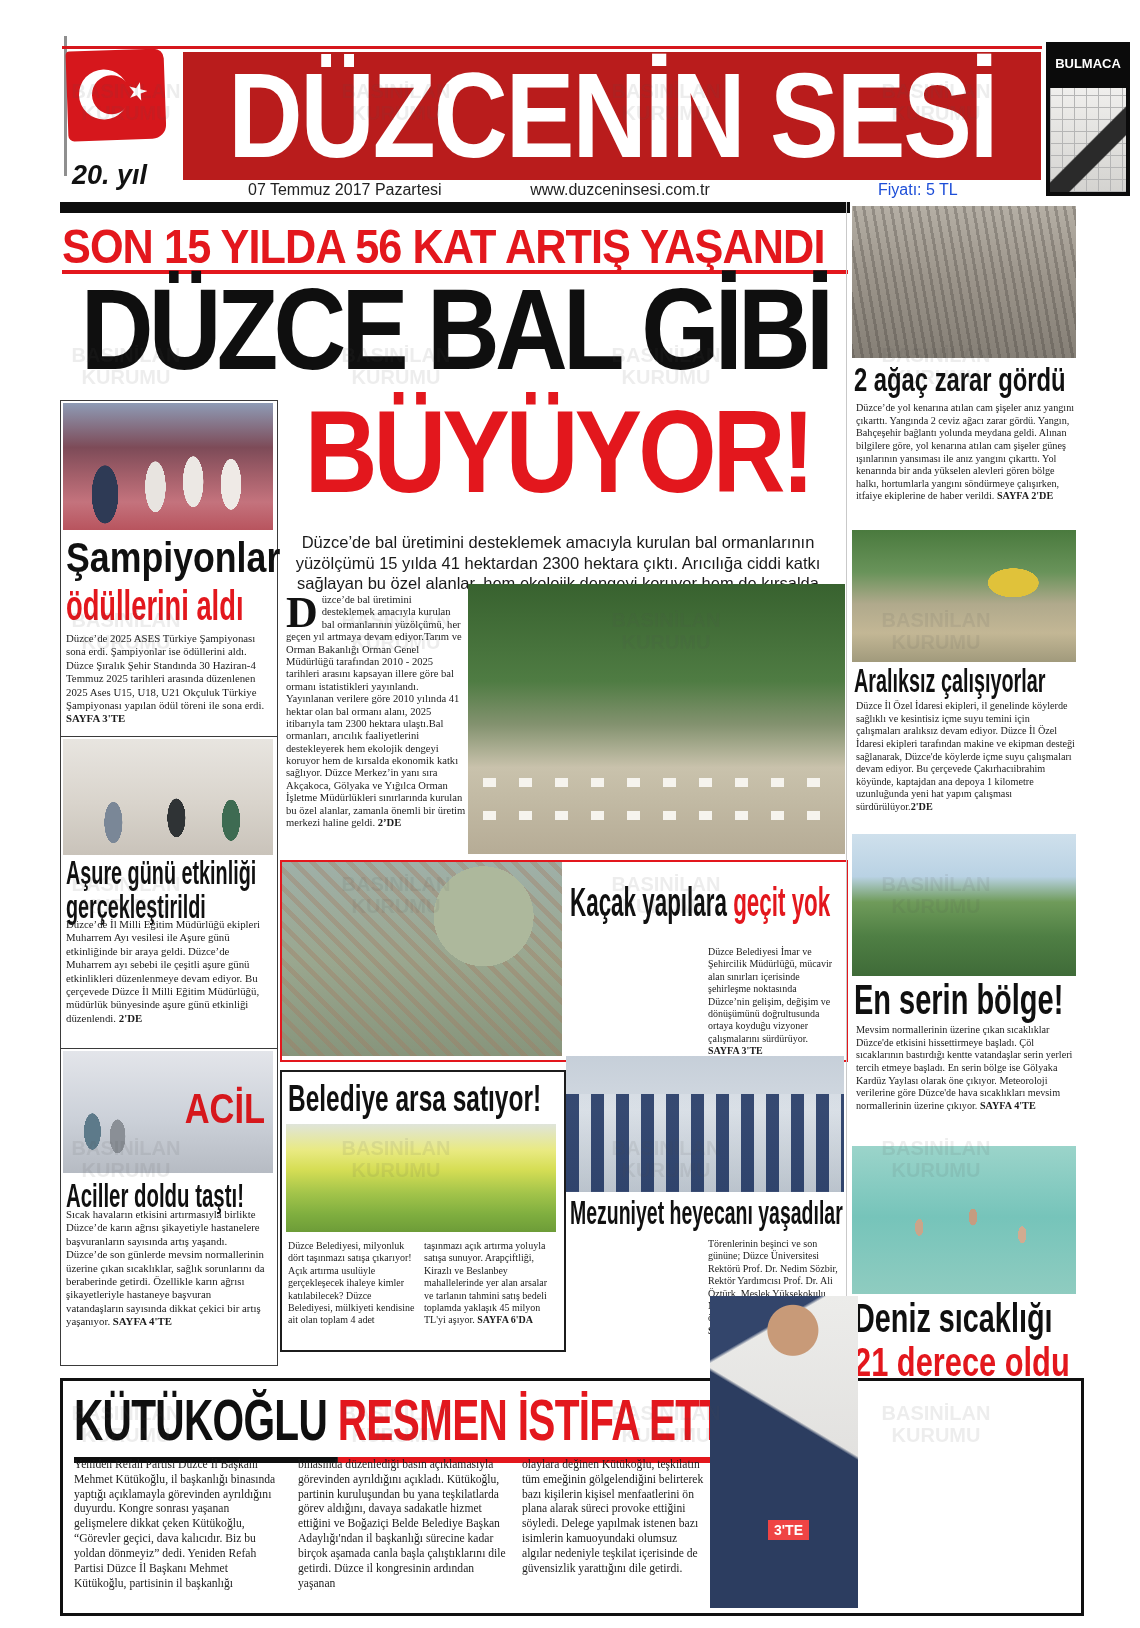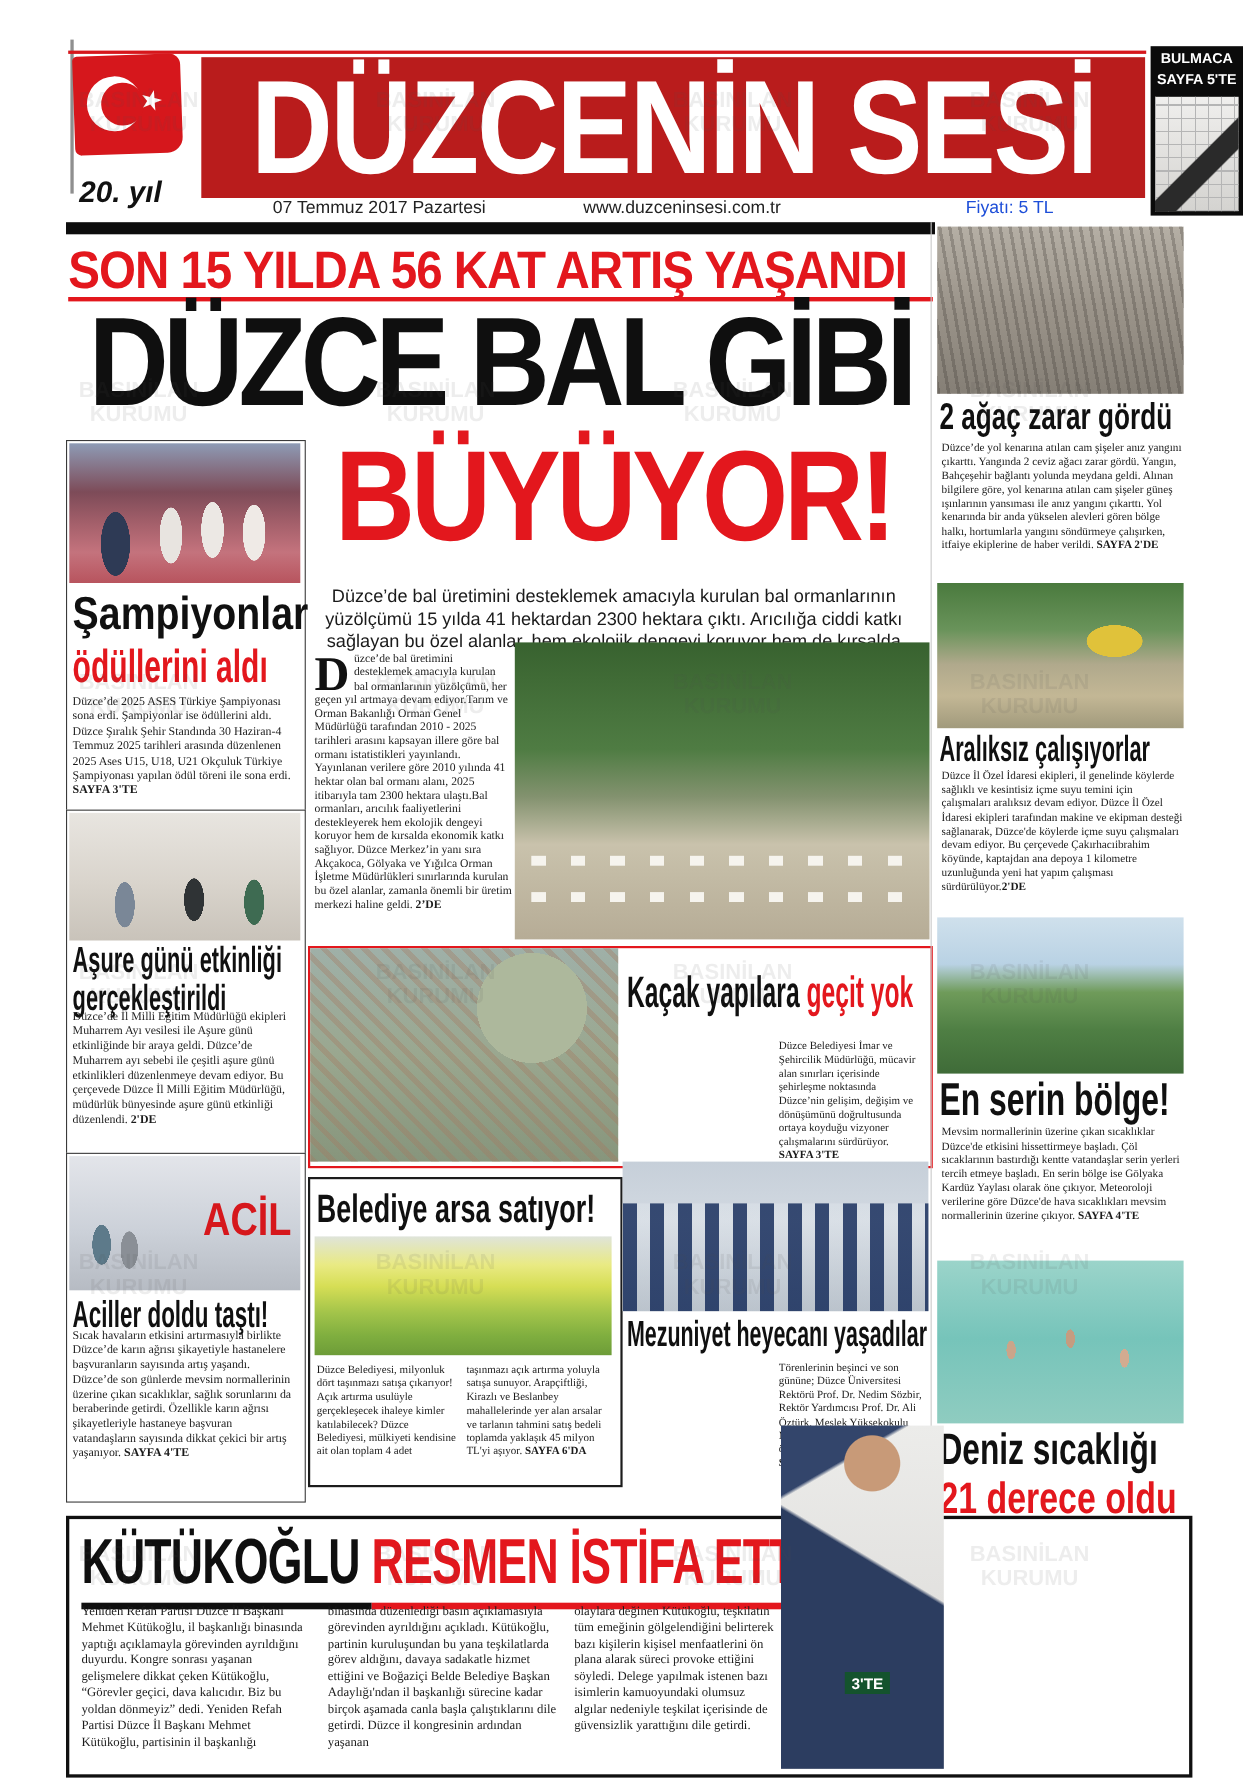--- a/index.html
+++ b/index.html
@@ -28,21 +28,21 @@
   .topline{position:absolute;left:62px;top:46px;width:980px;height:3px;background:#d6171c;}
   .masthead{position:absolute;left:183px;top:52px;width:858px;height:128px;background:#b91c1c;
         display:flex;align-items:center;justify-content:center;overflow:hidden;}
   .mast-title{font-family:"Liberation Sans",sans-serif;font-weight:700;font-size:99px;color:#fff;
         letter-spacing:-2px;white-space:nowrap;transform:scale(1.04,1.22);}
   .pub-date{position:absolute;left:248px;top:181px;font:16px "Liberation Sans",sans-serif;color:#222;}
   .pub-site{position:absolute;left:470px;top:181px;width:300px;text-align:center;
         font:16px "Liberation Sans",sans-serif;color:#222;}
   .pub-price{position:absolute;left:878px;top:181px;font:16px "Liberation Sans",sans-serif;color:#1d4ed8;}
   .puzzle{position:absolute;left:1046px;top:42px;width:84px;height:154px;background:#0b0b0b;z-index:2;}
-  .pz1{color:#fff;font:700 13px/1.25 "Liberation Sans",sans-serif;text-align:center;margin-top:3px;}
+  .pz1{color:#fff;font:700 13px/1.25 "Liberation Sans",sans-serif;text-align:center;margin-top:14px;}
   .pz-img{left:4px;top:46px;width:76px;height:104px;
      background:
        linear-gradient(135deg,transparent 52%,#2a2a2a 53% 68%,transparent 69%),
        repeating-linear-gradient(0deg,#b5b5b5 0 1px,transparent 1px 12px),
        repeating-linear-gradient(90deg,#b5b5b5 0 1px,transparent 1px 12px),
        linear-gradient(180deg,#f0efed,#d4d3d0);}
   
   .topbar{position:absolute;left:60px;top:202px;width:790px;height:11px;background:#0d0d0d;}
   .kicker{left:62px;top:219px;font-size:48px;color:#e3171d;letter-spacing:-1px;transform:scaleX(.9);}
   .kicker-u{position:absolute;left:62px;top:270px;width:786px;height:4px;background:#e3171d;}
@@ -120,21 +120,21 @@
       font:800 58px/1.05 "Liberation Sans",sans-serif;letter-spacing:-1px;}
   .bt-head .blk{color:#0f0f0f;border-bottom:6px solid #0f0f0f;padding-bottom:5px;}
   .bt-head .red{color:#e3171d;border-bottom:6px solid #e3171d;padding-bottom:5px;}
   .bt-col{position:absolute;top:1458px;height:146px;font:11.6px/1.28 "Liberation Serif",serif;overflow:hidden;}
   .ph-man{left:710px;top:1296px;width:148px;height:312px;z-index:5;
      background:
       radial-gradient(circle 25px at 56% 11%,#c89a78 0 100%,transparent 26px),
       linear-gradient(211deg,rgba(255,255,255,0) 40%,#2c3d60 41%),
       linear-gradient(150deg,#33456b 0 16%,rgba(255,255,255,0) 17%),
       linear-gradient(180deg,#ececea 0%,#e2e1df 52%,#d2d1ce 100%);}
-  .badge{position:absolute;left:768px;top:1520px;z-index:6;background:#14532d;color:#fff;
+  .badge{position:absolute;left:768px;top:1520px;z-index:6;background:#ef4444;color:#fff;
      font:700 14px "Liberation Sans",sans-serif;padding:2px 6px;}
   .sec-title-red{color:#e3171d;}
 </style>
 </head>
 <body>
 
 <div class="page">
 
   <div class="wm">
     <span>BASINİLAN KURUMU</span>

